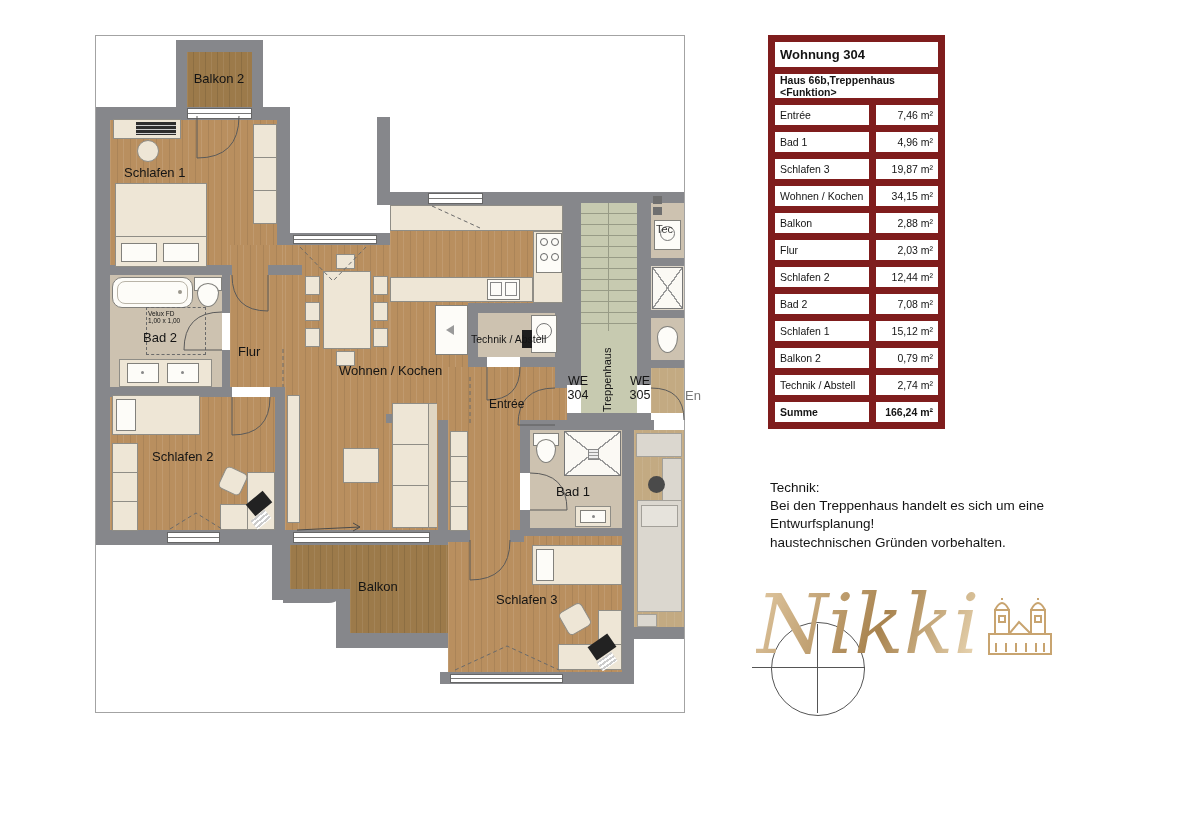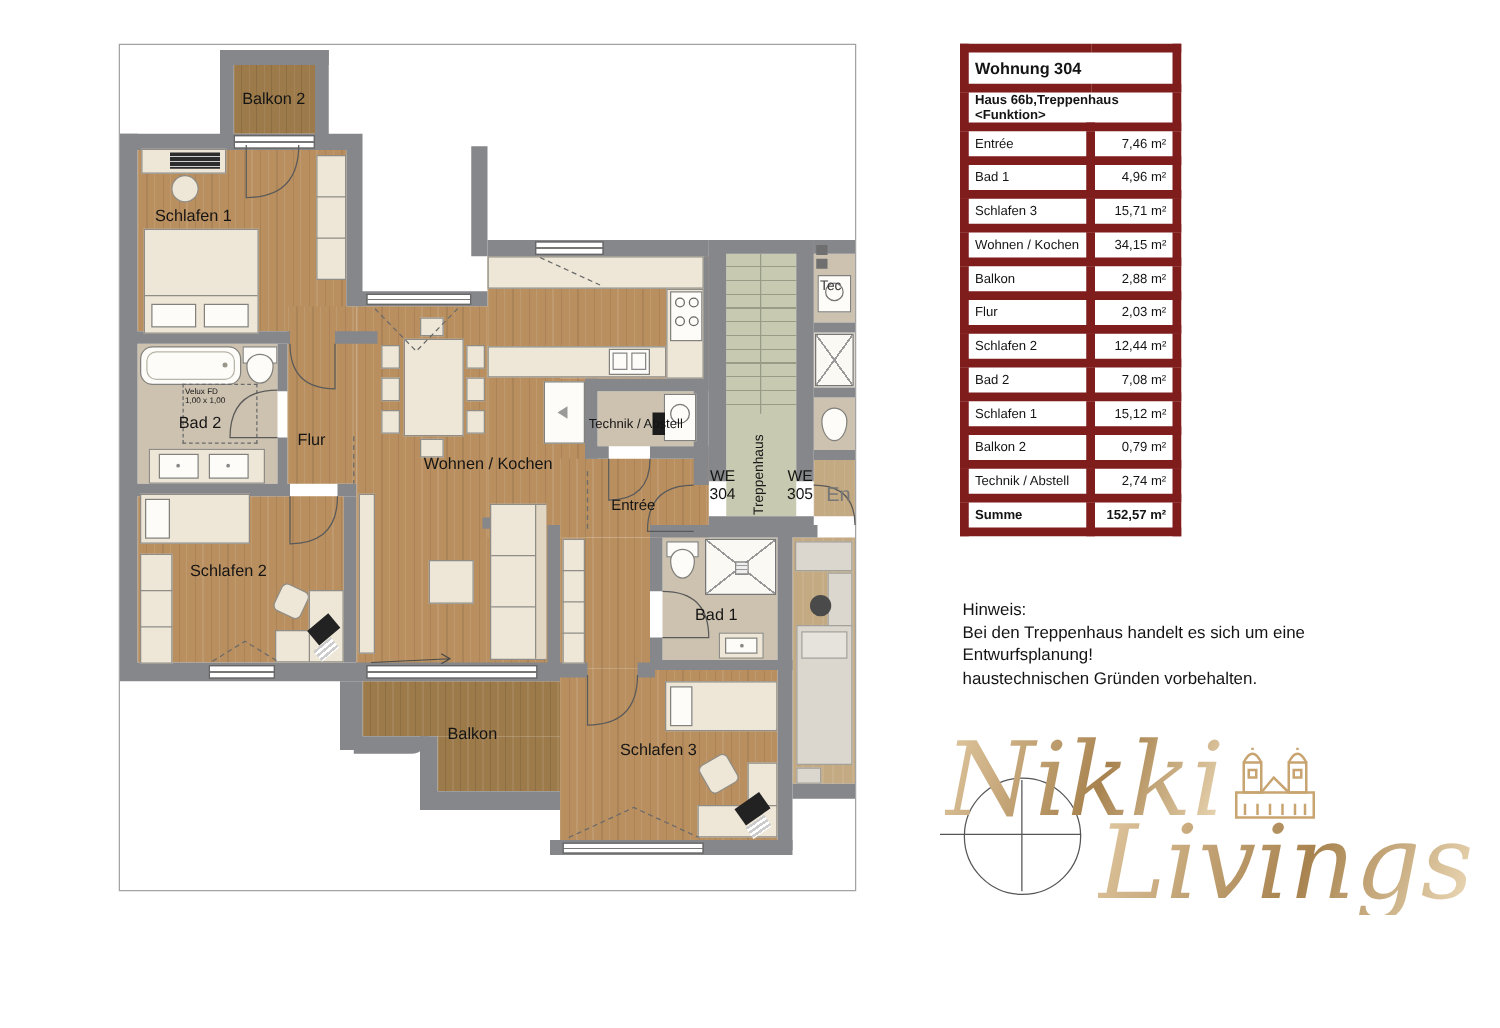--- a/index.html
+++ b/index.html
@@ -271,41 +271,41 @@
   <div class="lbl" style="left:489px;top:397px;font-size:12px">Entrée</div>
   <div class="lbl pre" style="left:558px;top:374px;width:40px;font-size:12.5px">WE
 304</div>
   <div class="lbl pre" style="left:620px;top:374px;width:40px;font-size:12.5px">WE
 305</div>
   <div class="lbl" style="left:601px;top:412px;font-size:11px;transform:rotate(-90deg);transform-origin:left top">Treppenhaus</div>
   <div class="lbl" style="left:556px;top:484px">Bad 1</div>
   <div class="lbl" style="left:496px;top:592px">Schlafen 3</div>
   <div class="lbl" style="left:358px;top:579px">Balkon</div>
   <div class="lbl" style="left:656px;top:223px;font-size:11px;color:#3a3a3a">Tec</div>
-  <div class="lbl" style="left:661px;top:388px;font-size:16px;color:#777">En</div>
+  <div class="lbl" style="left:685px;top:388px;font-size:13px;color:#777">En</div>
 
   <table id="area-table">
     <tbody>
         <tr class="t-title">
           <td colspan="2">Wohnung 304</td>
         </tr>
     <tr class="t-sub">
           <td colspan="2">Haus 66b,Treppenhaus &lt;Funktion&gt;</td>
         </tr>
     <tr>
           <td>Entrée</td>
           <td class="val">7,46 m²</td>
         </tr>
     <tr>
           <td>Bad 1</td>
           <td class="val">4,96 m²</td>
         </tr>
     <tr>
           <td>Schlafen 3</td>
-          <td class="val">15,71 m²</td>
+          <td class="val">19,87 m²</td>
         </tr>
     <tr>
           <td>Wohnen / Kochen</td>
           <td class="val">34,15 m²</td>
         </tr>
     <tr>
           <td>Balkon</td>
           <td class="val">2,88 m²</td>
         </tr>
     <tr>
@@ -327,37 +327,36 @@
     <tr>
           <td>Balkon 2</td>
           <td class="val">0,79 m²</td>
         </tr>
     <tr>
           <td>Technik / Abstell</td>
           <td class="val">2,74 m²</td>
         </tr>
     <tr class="t-sum">
           <td>Summe</td>
-          <td class="val">152,57 m²</td>
+          <td class="val">166,24 m²</td>
         </tr>
   </tbody>
     </table>
 
   <div id="note">
-    <div>Hinweis:</div>
+    <div>Technik:</div>
     <div>Bei den Treppenhaus handelt es sich um eine</div>
     <div>Entwurfsplanung!</div>
     <div>haustechnischen Gründen vorbehalten.</div>
   </div>
 
   <div id="compass-circle"></div>
   <div class="thinline" style="left:752px;top:667px;width:113px;height:1px"></div>
   <div class="thinline" style="left:817px;top:624px;width:1px;height:89px"></div>
   <div class="gold-script" style="left:756px;top:584px;font-size:82px">Nikki</div>
-  <div class="gold-script" style="left:878px;top:650px;font-size:82px">Livings</div>
   <svg width="70" height="60" viewBox="0 0 70 60" style="position:absolute;left:986px;top:598px">
     <g fill="none" stroke="#c8a470" stroke-width="2">
       <rect x="9" y="12" width="14" height="24"></rect>
       <rect x="45" y="12" width="14" height="24"></rect>
       <path d="M9,12 Q16,-2 23,12"></path>
       <path d="M45,12 Q52,-2 59,12"></path>
       <rect x="13" y="18" width="6" height="6"></rect>
       <rect x="49" y="18" width="6" height="6"></rect>
       <path d="M23,36 L33,24 L45,36"></path>
       <rect x="3" y="36" width="62" height="20"></rect>

